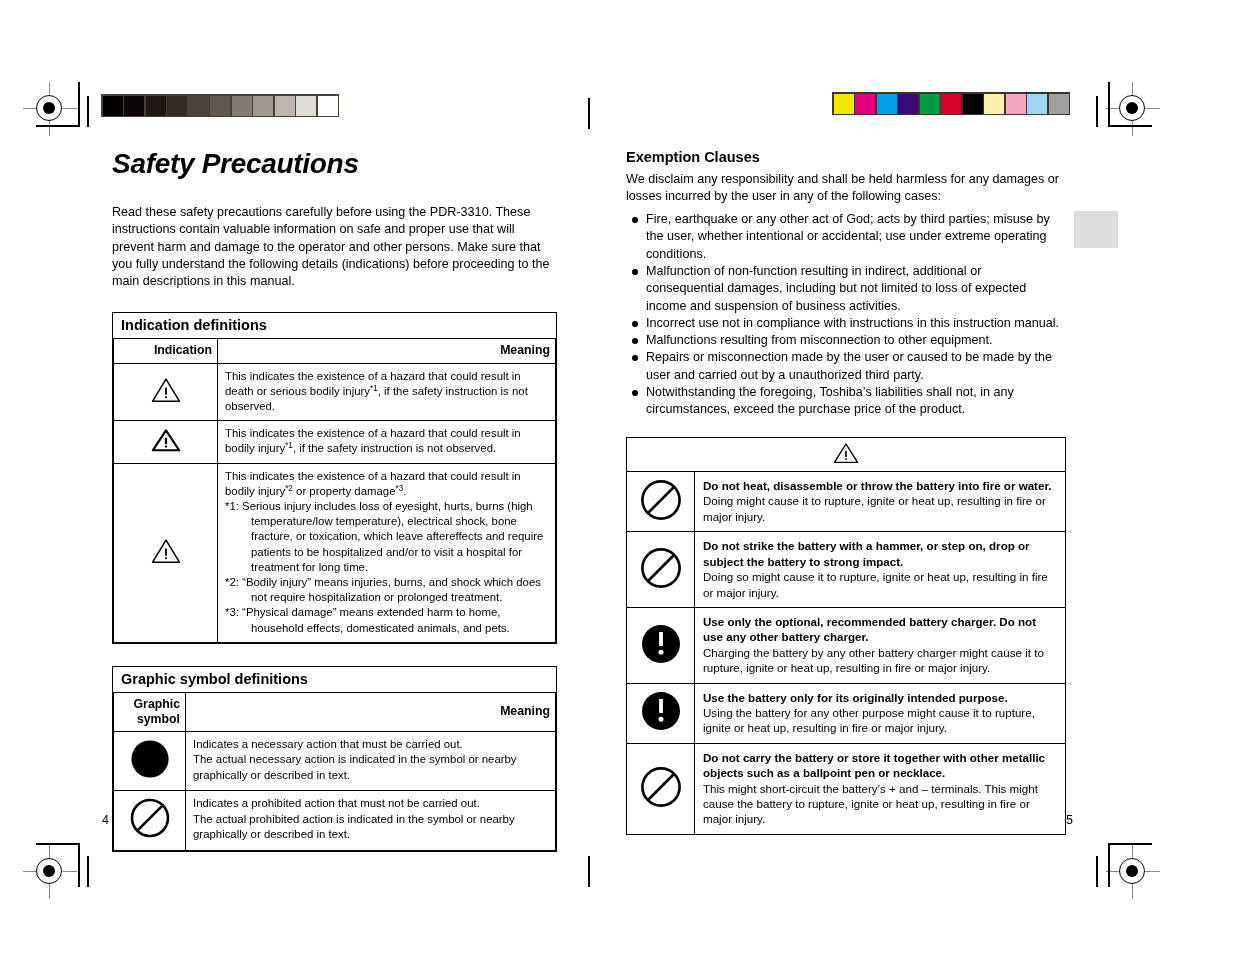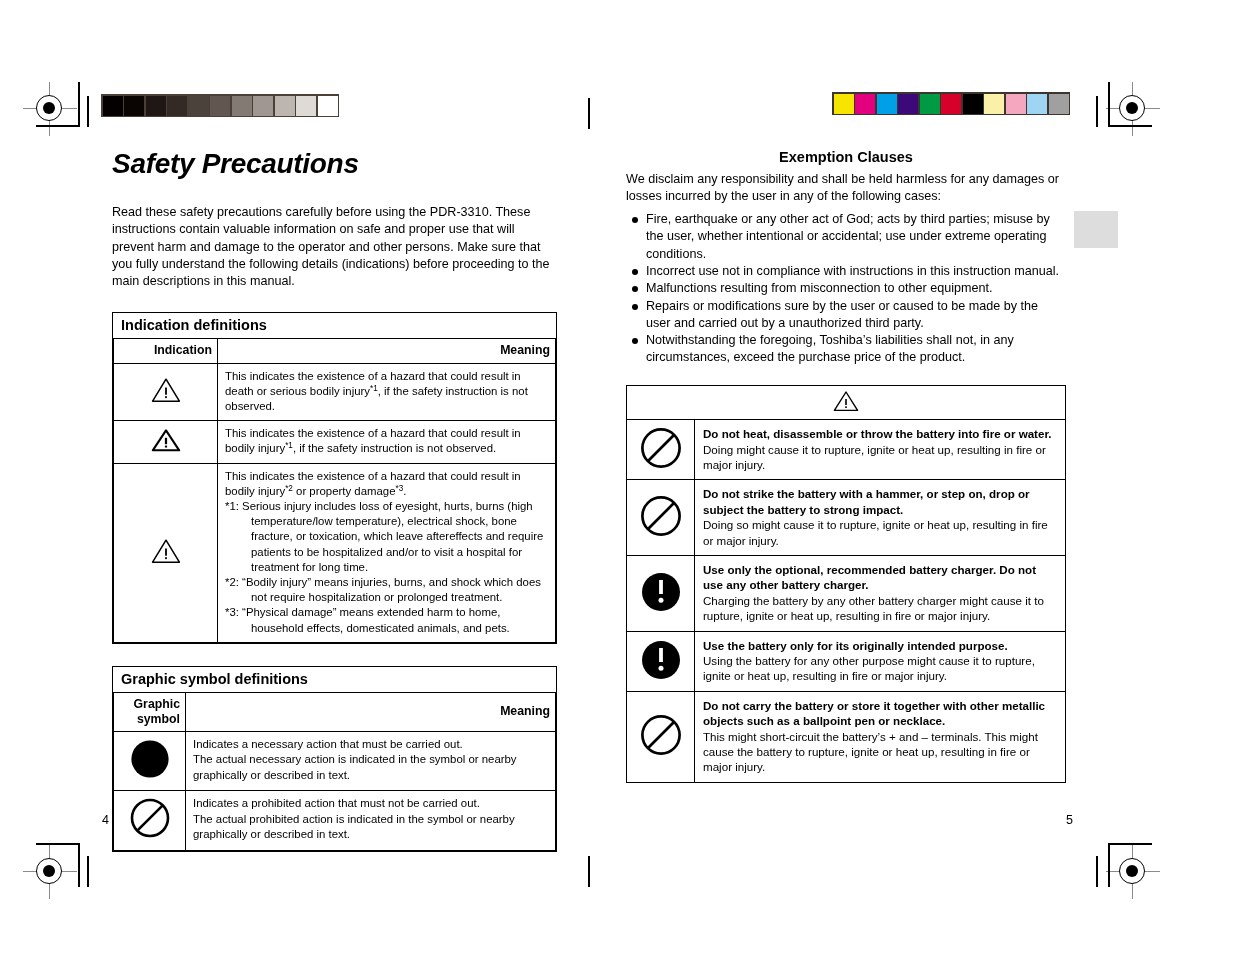--- a/index.html
+++ b/index.html
@@ -111,21 +111,20 @@
     font-size: 12.6px;
     line-height: 17.3px;
     margin: 0;
   }
 
   h2.sect-title {
     font-size: 14.5px;
     font-weight: bold;
     margin: 0;
     line-height: 1;
-    text-align: center;
   }
   p.body-text {
     font-size: 12.6px;
     line-height: 17.3px;
     margin: 6px 0 0 0;
   }
 
   
   ul.bullets {
     list-style: none;
@@ -442,23 +441,24 @@
     </div>
   </div>
 
   <div class="col-right">
 
     <h2 class="sect-title">Exemption Clauses</h2>
     <p class="body-text">We disclaim any responsibility and shall be held harmless for any damages or losses incurred by the user in any of the following cases:</p>
 
     <ul class="bullets" id="exemption-bullets">
         <li><span class="bullet"></span><span>Fire, earthquake or any other act of God; acts by third parties; misuse by the user, whether intentional or accidental; use under extreme operating conditions.</span></li>
+        <li><span class="bullet"></span><span>Malfunction of non-function resulting in indirect, additional or consequential damages, including but not limited to loss of expected income and suspension of business activities.</span></li>
         <li><span class="bullet"></span><span>Incorrect use not in compliance with instructions in this instruction manual.</span></li>
         <li><span class="bullet"></span><span>Malfunctions resulting from misconnection to other equipment.</span></li>
-        <li><span class="bullet"></span><span>Repairs or modifications sure by the user or caused to be made by the user and carried out by a unauthorized third party.</span></li>
+        <li><span class="bullet"></span><span>Repairs or misconnection made by the user or caused to be made by the user and carried out by a unauthorized third party.</span></li>
         <li><span class="bullet"></span><span>Notwithstanding the foregoing, Toshiba’s liabilities shall not, in any circumstances, exceed the purchase price of the product.</span></li>
       </ul>
 
     <table class="warn" style="margin-top:18px;">
       <colgroup>
           <col style="width:68px">
           <col>
         </colgroup>
       <tbody>
         <tr>

